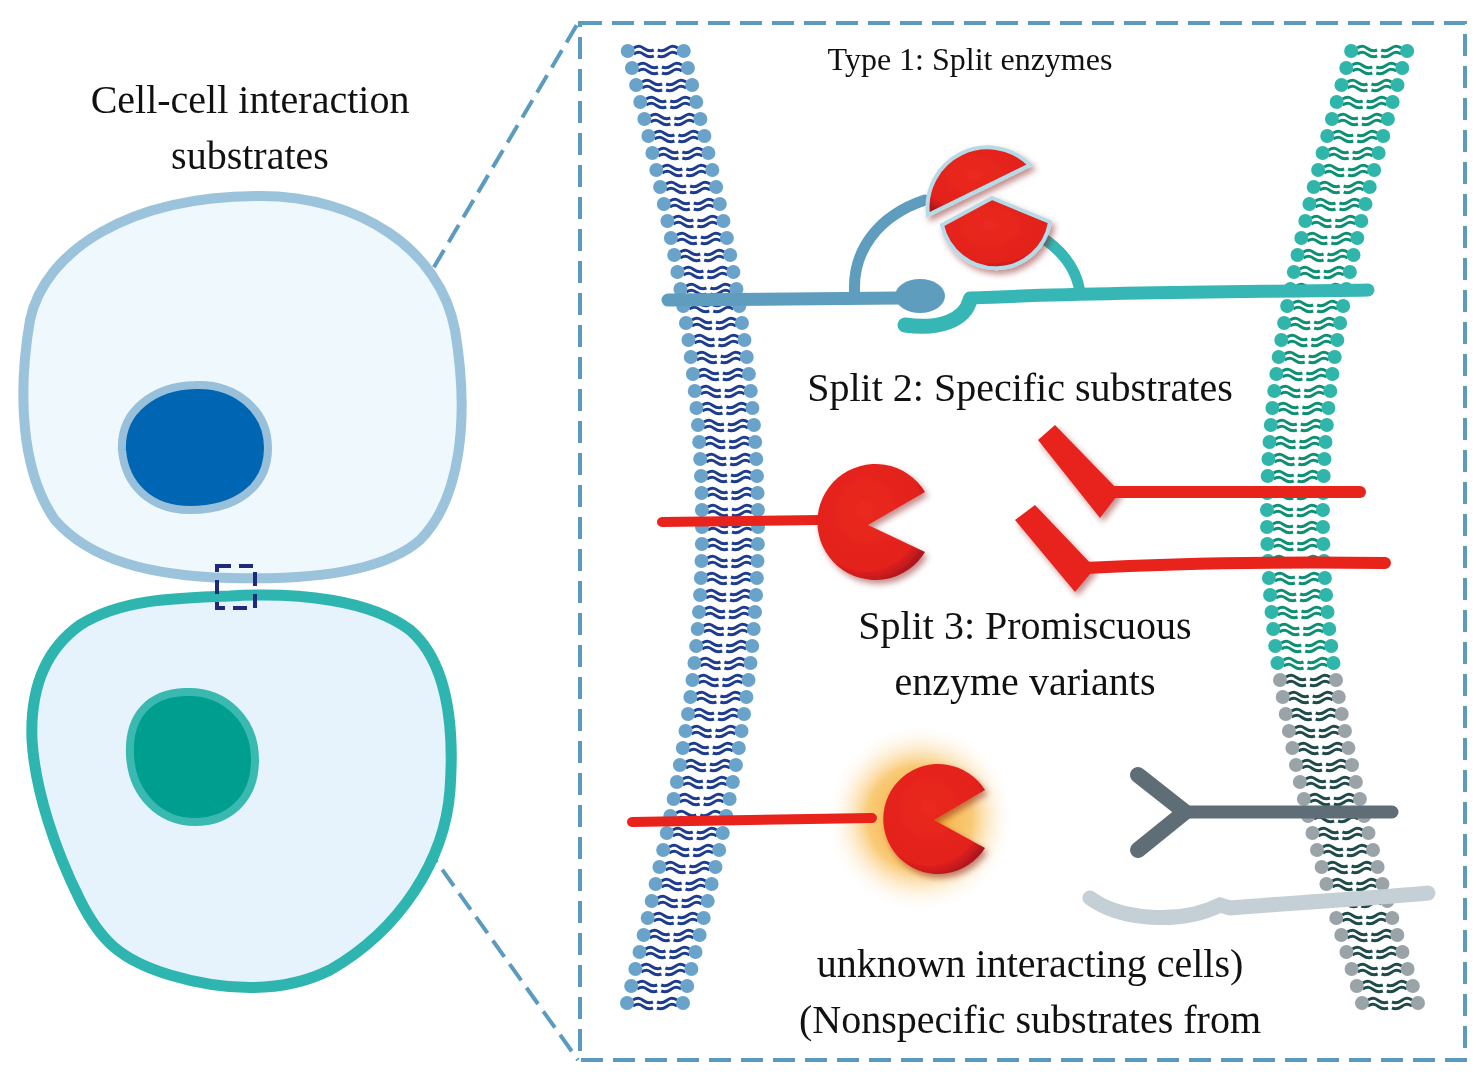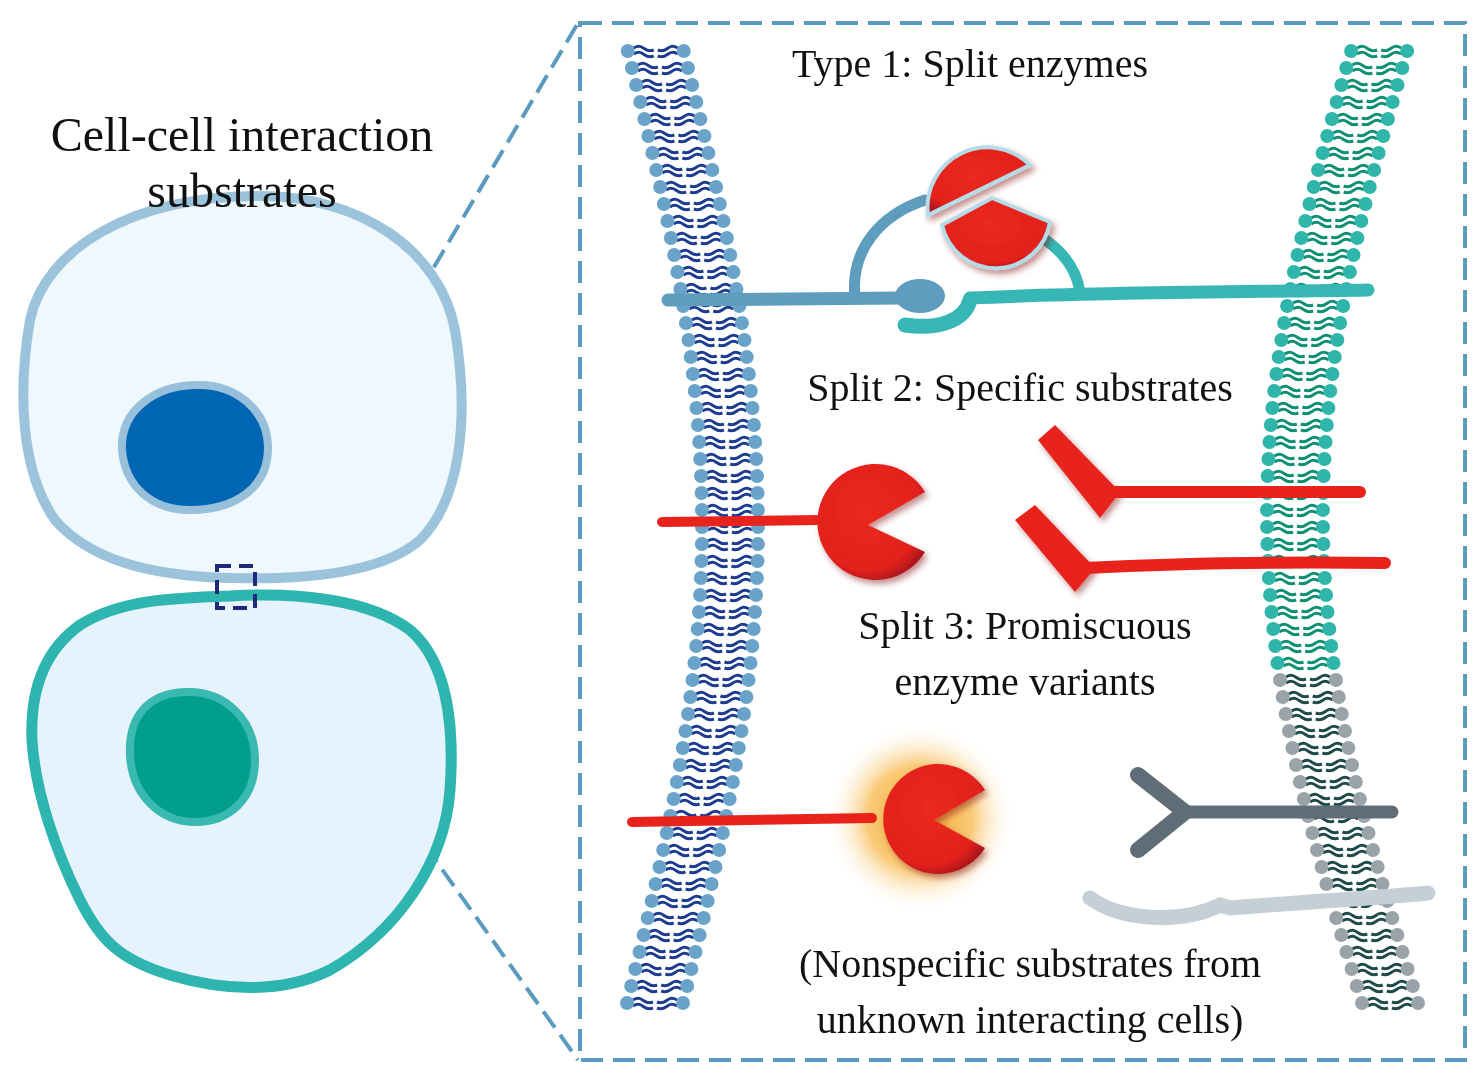--- a/index.html
+++ b/index.html
@@ -6,22 +6,22 @@
   body { width: 1483px; height: 1084px; position: relative; overflow: hidden; }
   #stage { position: absolute; left: 0; top: 0; width: 1483px; height: 1084px; }
   .label {
     position: absolute;
     font-family: "Liberation Serif", "DejaVu Serif", serif;
     color: #111111;
     text-align: center;
     white-space: nowrap;
     line-height: 1.2;
   }
-  .title-main { left: 32px; top: 72px; width: 420px; font-size: 48px; line-height: 56px; margin-top: 35px; }
-  .type1 { left: 720px; top: 40px; width: 500px; font-size: 40px; }
+  .title-main { left: 40px; top: 72px; width: 420px; font-size: 40px; line-height: 56px; }
+  .type1 { left: 720px; top: 40px; width: 500px; font-size: 32px; }
   .type2 { left: 760px; top: 364px; width: 520px; font-size: 40px; }
   .type3 { left: 790px; top: 598px; width: 470px; font-size: 40px; line-height: 56px; }
   .nonspec { left: 740px; top: 936px; width: 580px; font-size: 40px; line-height: 56px; }
 </style>
 </head>
 <body>
 
 <div id="stage">
 <svg id="svg" width="1483" height="1084" viewBox="0 0 1483 1084">
   <defs>
@@ -780,16 +780,16 @@
   <div>Cell-cell interaction</div>
   <div>substrates</div>
 </div>
 <div class="label type1">Type 1: Split enzymes</div>
 <div class="label type2">Split 2: Specific substrates</div>
 <div class="label type3">
   <div>Split 3: Promiscuous</div>
   <div>enzyme variants</div>
 </div>
 <div class="label nonspec">
+  <div>unknown interacting cells)</div>
   <div>(Nonspecific substrates from</div>
-  <div>unknown interacting cells)</div>
 </div>
 </div>
 
 </body></html>

